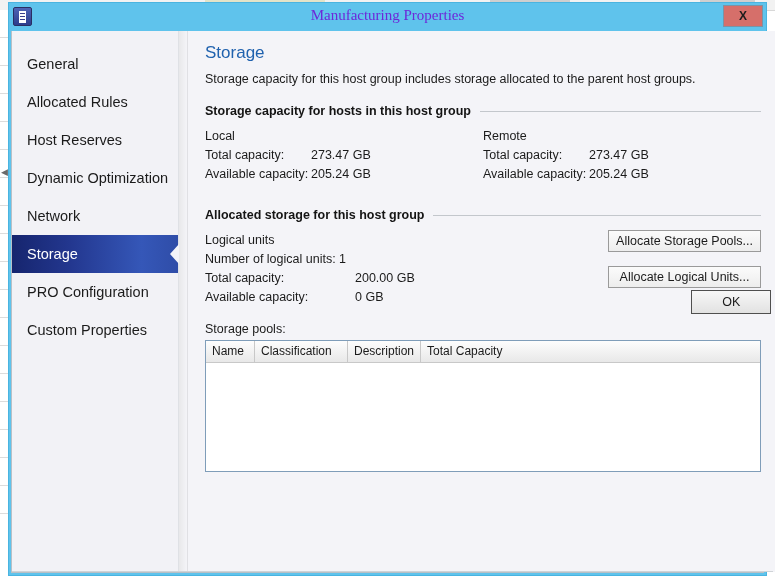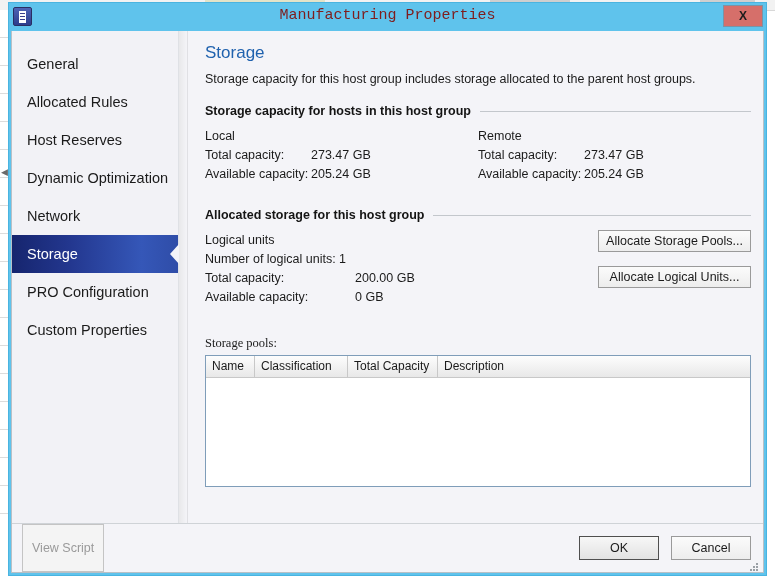--- a/index.html
+++ b/index.html
@@ -108,22 +108,22 @@
     background: #3a3f8c;
   }
   #title-icon .glyph::before { top: 2px; }
   #title-icon .glyph::after  { top: 5px; box-shadow: 0 3px 0 #3a3f8c; }
 
   #title-text {
     position: absolute;
     left: 0; right: 0; top: 4px;
     text-align: center;
     font-size: 15px;
-    color: #7f1d1d;
-    font-family: Liberation Mono, monospace;
+    color: #6d28d9;
+    font-family: Liberation Serif, serif;
   }
   #close-button {
     position: absolute;
     right: 3px;
     top: 2px;
     width: 40px;
     height: 22px;
     background: #d66f6a;
     border: 1px solid #7a93a6;
     box-sizing: border-box;
@@ -133,21 +133,21 @@
     display: flex;
     align-items: center;
     justify-content: center;
     cursor: pointer;
   }
 
   
   #dialog-body {
     flex: 1 1 auto;
     display: flex;
-    flex-direction: column;
+    flex-direction: row;
     background: #f4f4f8;
     margin: 0 2px 2px 2px;
     border: 1px solid #b9c0c6;
     border-top: none;
     box-sizing: border-box;
   }
   #panes {
     flex: 1 1 auto;
     display: flex;
     min-height: 0;
@@ -293,22 +293,21 @@
   .btn.disabled {
     color: #9a9a9a;
     border-color: #c4c4c4;
     background: #f4f4f4;
     cursor: default;
   }
 
   .pools-label {
     font-size: 12.5px;
     color: #1b1b1b;
-    margin: 32px 0 4px 0;
-    font-family: Liberation Serif, serif;
+    margin: 18px 0 4px 0;
   }
   #pools-table {
     border: 1px solid #7f9db9;
     background: #ffffff;
     height: 132px;
     box-sizing: border-box;
     overflow: hidden;
   }
   #pools-header {
     display: flex;
@@ -504,22 +503,22 @@
             <button class="btn">Allocate Logical Units...</button>
           </div>
         </div>
 
         <div class="pools-label">Storage pools:</div>
 
         <div id="pools-table">
           <div id="pools-header">
             <div class="th" style="width:49px;">Name</div>
             <div class="th" style="width:93px;">Classification</div>
+            <div class="th">Description</div>
             <div class="th" style="width:90px;">Total Capacity</div>
-            <div class="th">Description</div>
           </div>
           <div id="pools-body"></div>
         </div>
 
       </div>
     </div>
 
     <div id="footer">
       <button id="view-script" class="btn disabled">View Script</button>
       <div id="footer-right">

